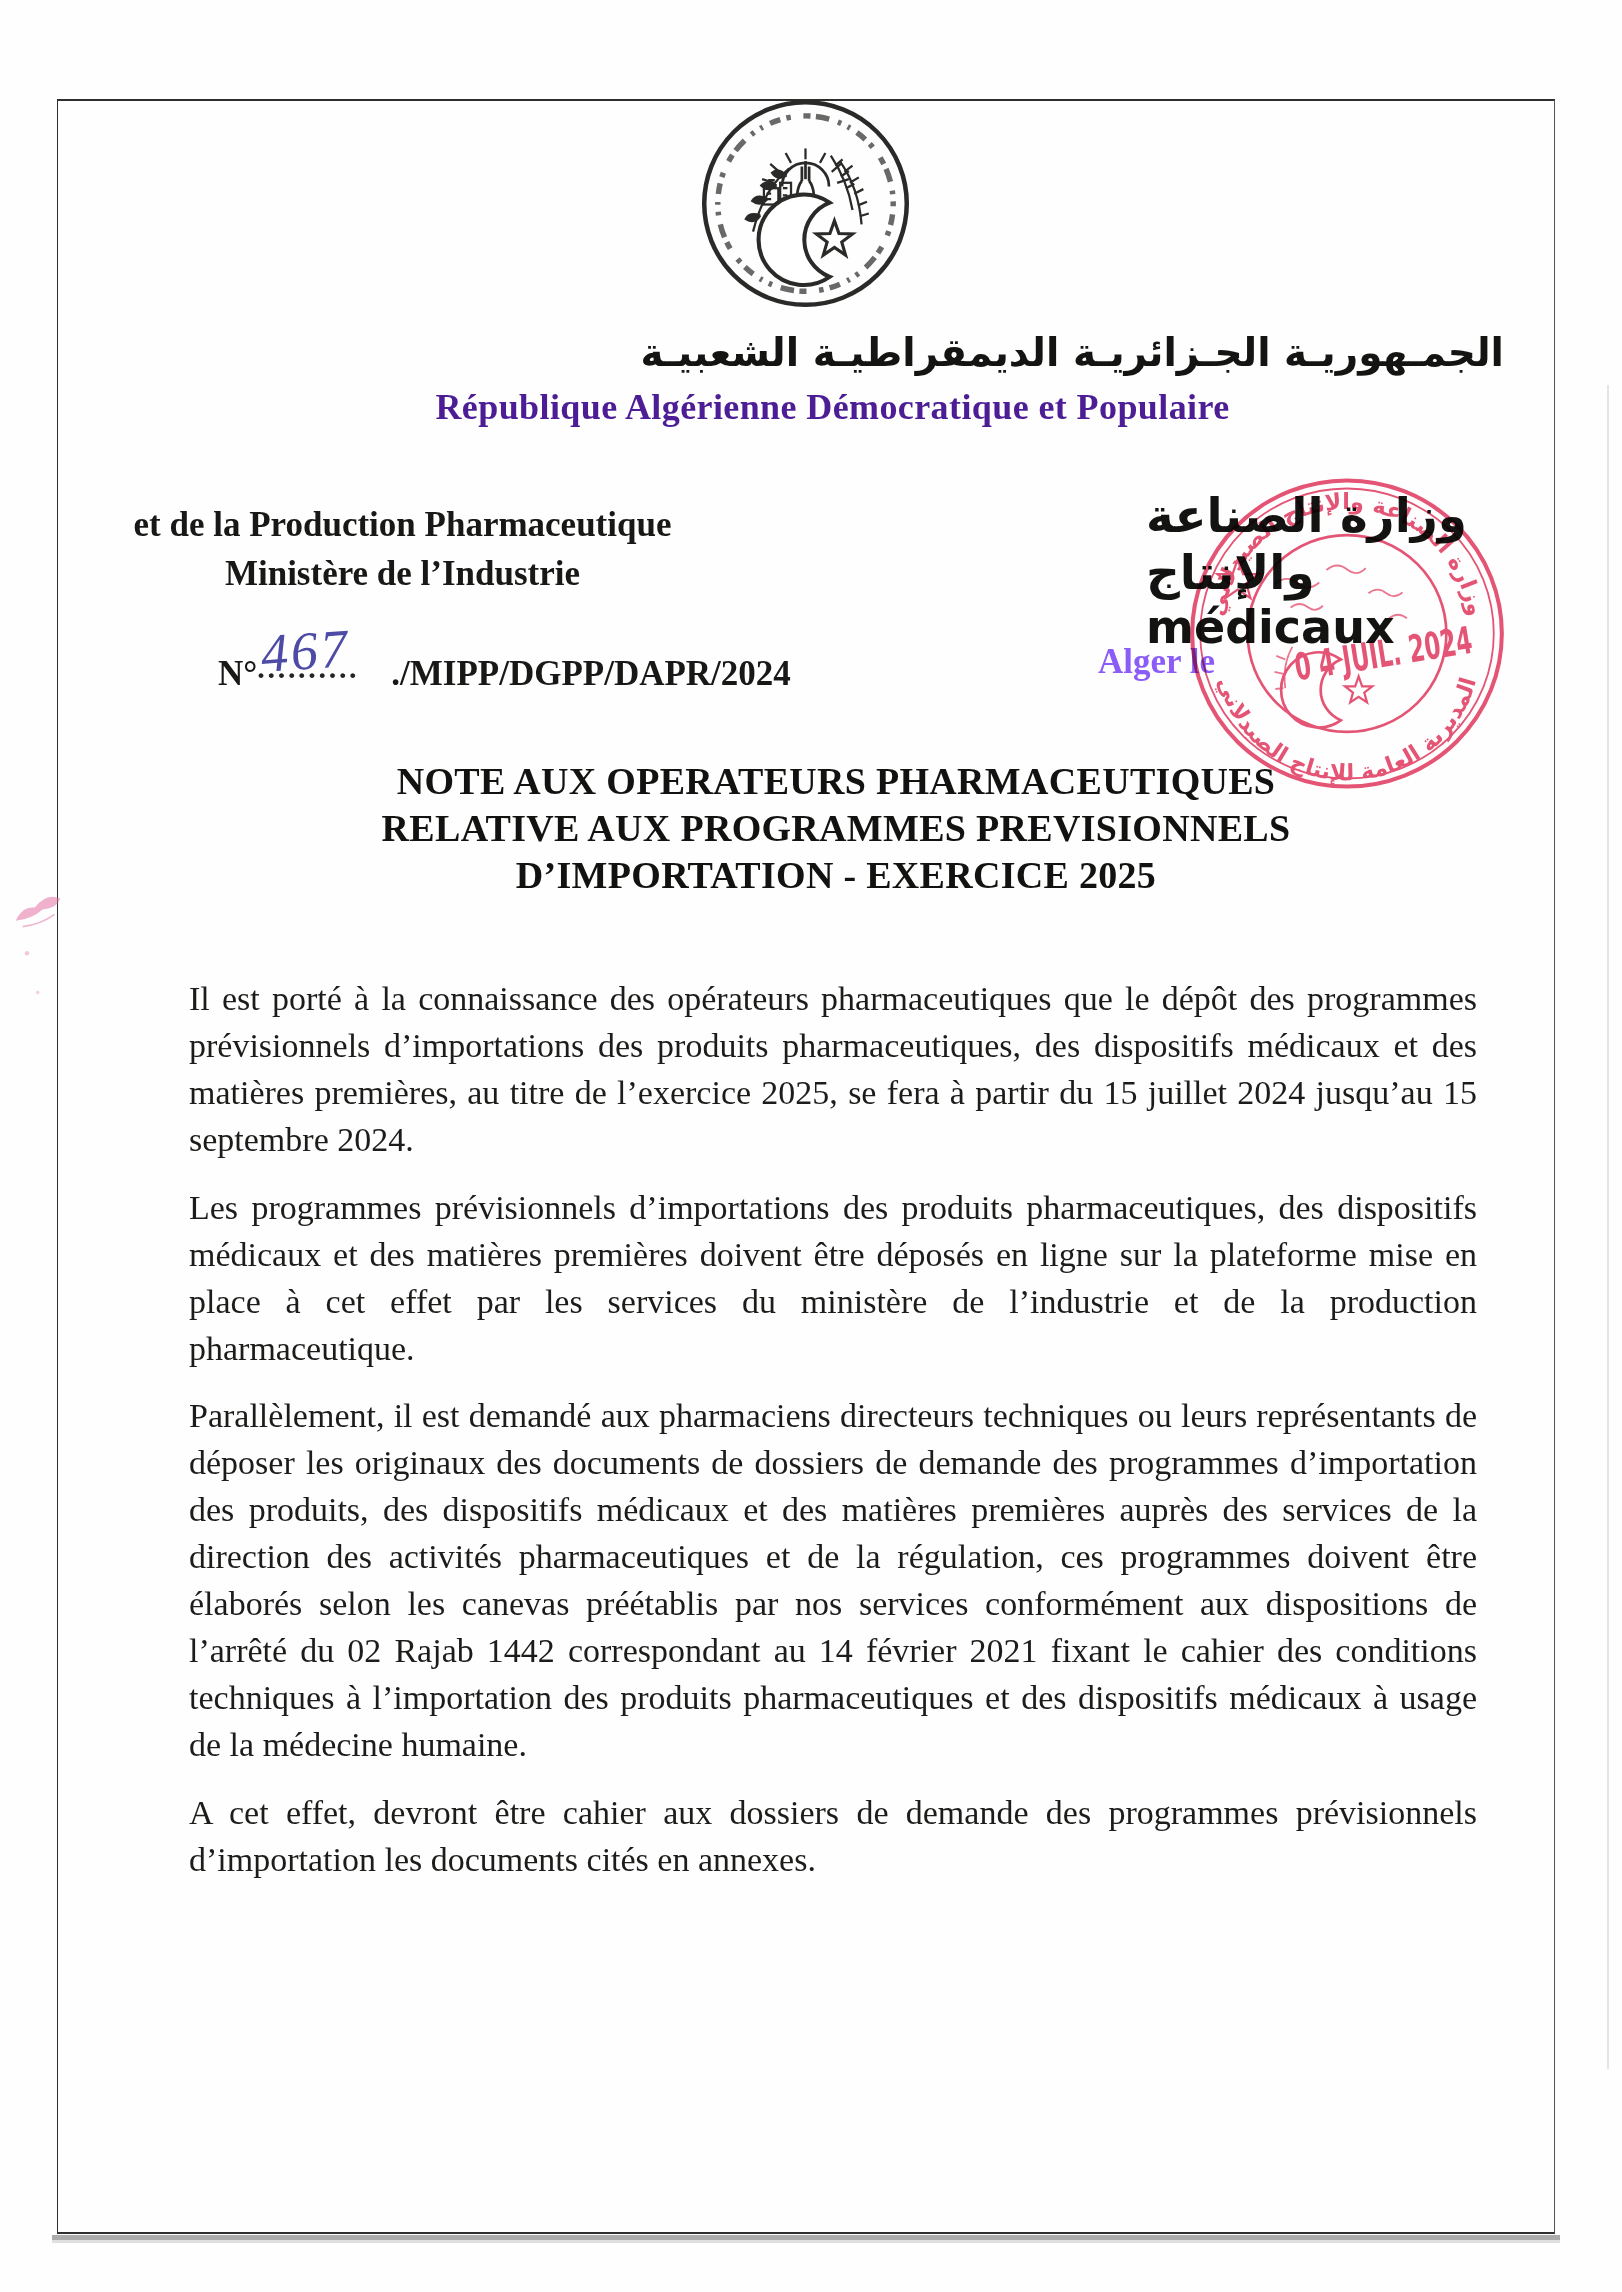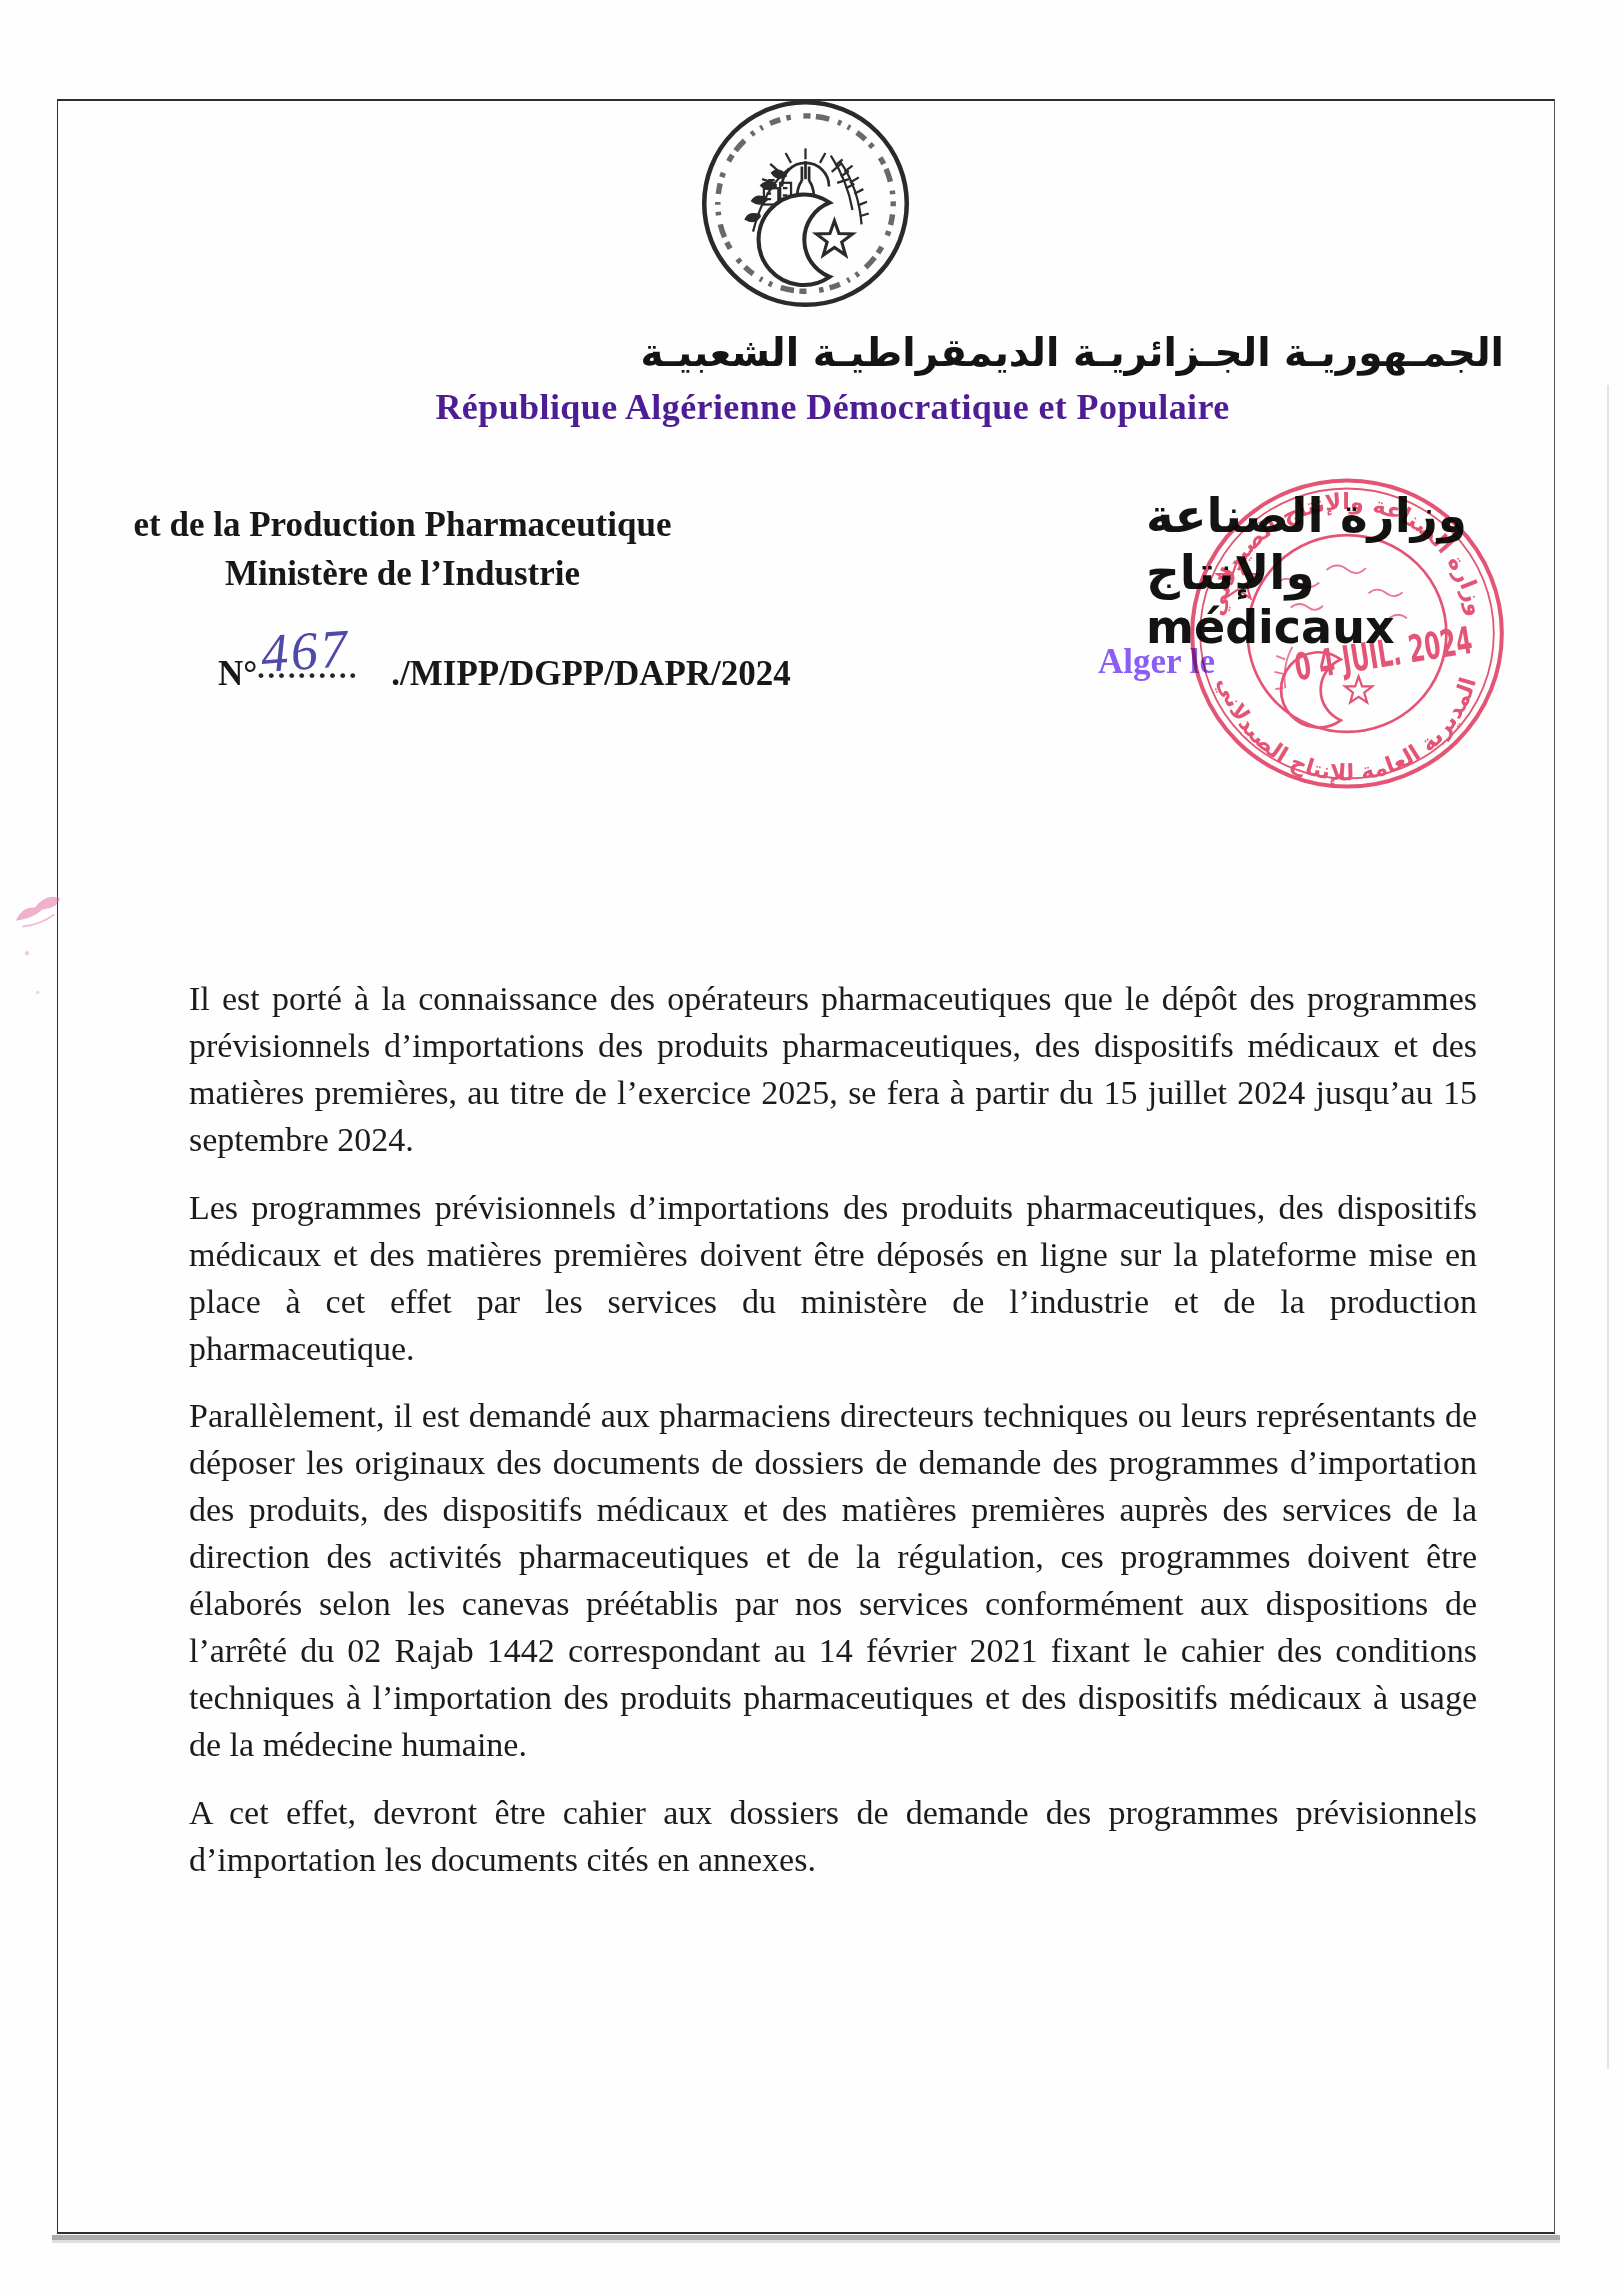--- a/index.html
+++ b/index.html
@@ -167,20 +167,25 @@
         <path d="M112,206 l-10,-4 M110,222 l-10,-2 M110,238 l-9,1"></path>
       </g>
     </g>
     <g font-family="DejaVu Sans, sans-serif" font-weight="bold" fill="#e23a5f">
       <text font-size="25"><textPath href="#stpTop" startOffset="50%" text-anchor="middle">وزارة الصناعة والإنتاج الصيدلاني</textPath></text>
       <text font-size="25"><textPath href="#stpBot" startOffset="50%" text-anchor="middle">المديرية العامة للإنتاج الصيدلاني</textPath></text>
       <text transform="translate(224,214) rotate(-9)" font-size="42" text-anchor="middle" textLength="200" lengthAdjust="spacingAndGlyphs">0 4 JUIL. 2024</text>
     </g>
   </svg>
 
+  <div class="title">
+    <div>NOTE AUX OPERATEURS PHARMACEUTIQUES</div>
+    <div>RELATIVE AUX PROGRAMMES PREVISIONNELS</div>
+    <div>D’IMPORTATION - EXERCICE 2025</div>
+  </div>
 
   <svg class="smudge" viewBox="0 0 100 130">
     <g transform="rotate(-12 45 25)">
       <path d="M8,28 q10,-14 24,-10 q16,-14 30,-4 q-6,10 -22,8 q-14,8 -32,6 z" fill="#e0639a" opacity=".5"></path>
       <path d="M14,36 q20,2 38,-6" stroke="#e0639a" stroke-width="2" fill="none" opacity=".45"></path>
     </g>
     <circle cx="22" cy="72" r="2.5" fill="#e0639a" opacity=".35"></circle>
     <circle cx="34" cy="116" r="2" fill="#e0639a" opacity=".3"></circle>
   </svg>
 

